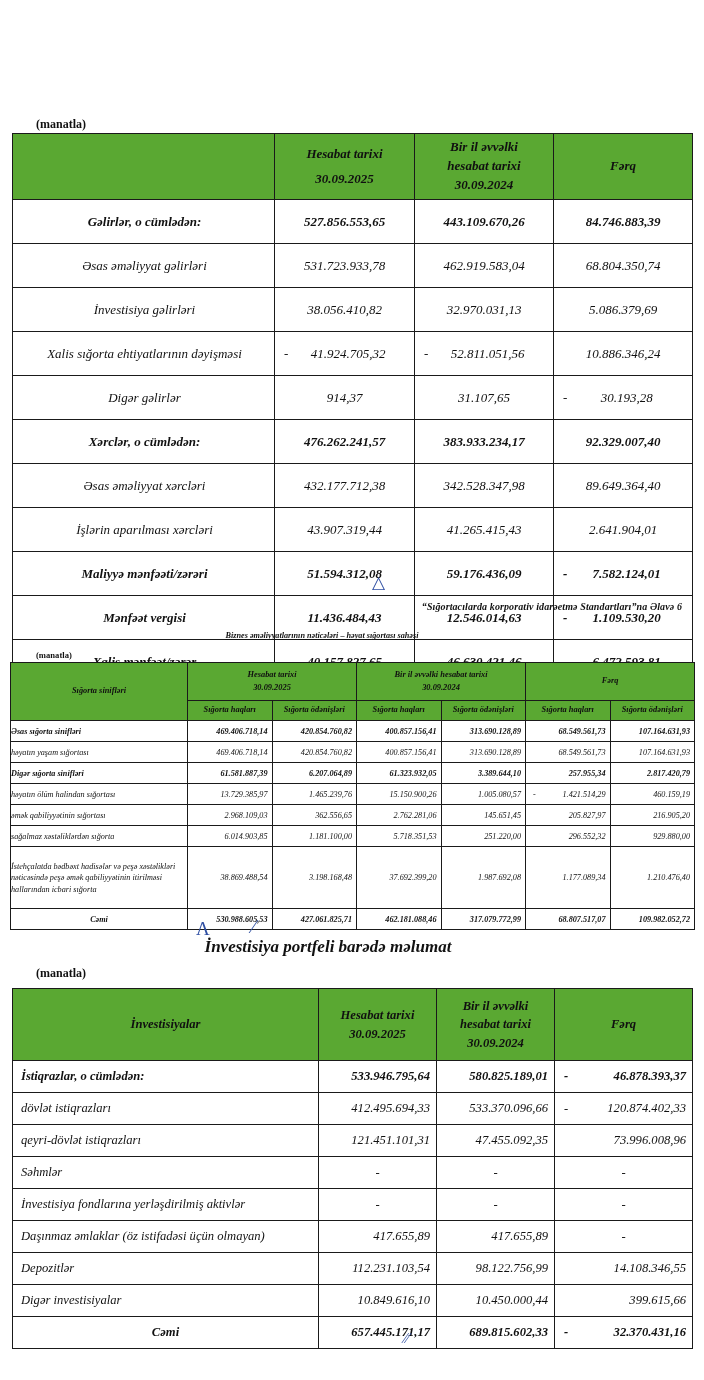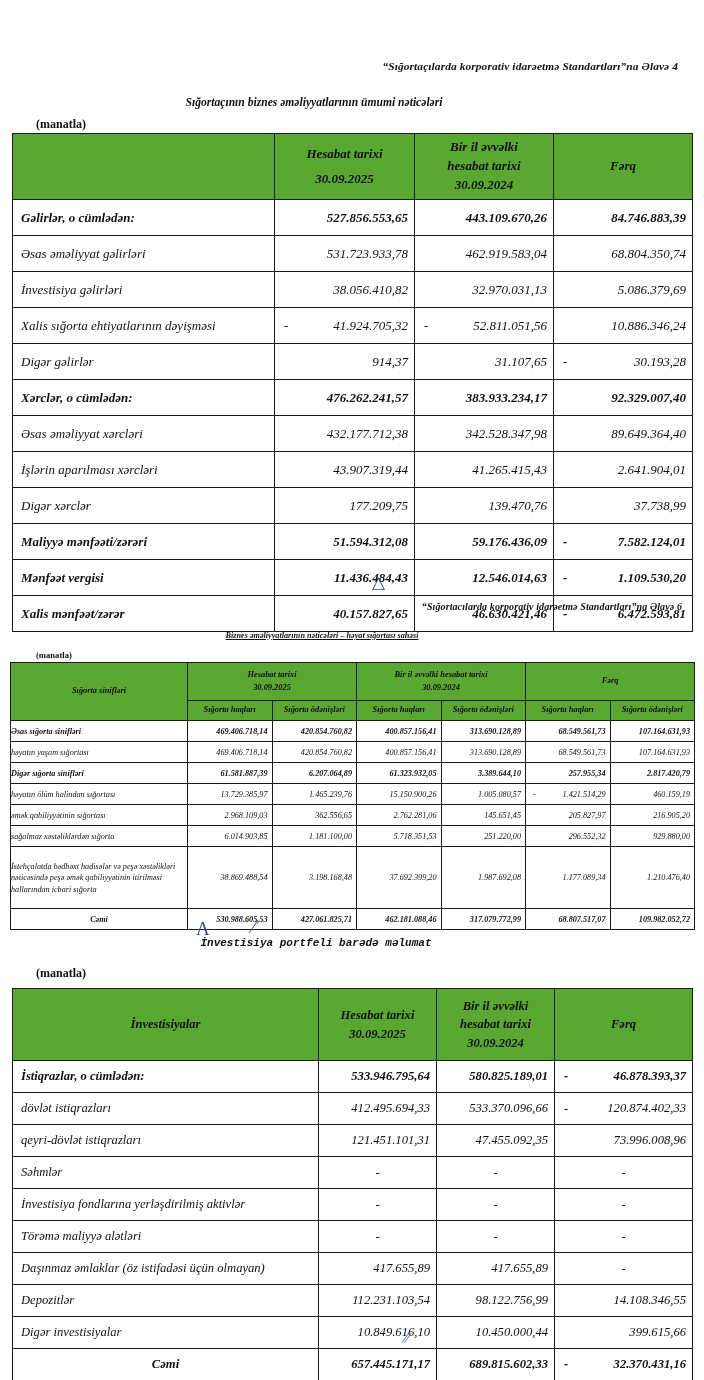--- a/index.html
+++ b/index.html
@@ -69,21 +69,21 @@
   .numwrap { overflow: hidden; }
 
   
   .t1-wrap { position: absolute; left: 12px; top: 133px; width: 680px; }
   .t1 { font-size: 12.6px; }
   .t1 col.c0 { width: 262px; }
   .t1 col.c1 { width: 140px; }
   .t1 col.c2 { width: 139px; }
   .t1 col.c3 { width: 139px; }
   .t1 thead th { height: 66px; font-size: 13px; padding: 2px 4px; }
-  .t1 tbody td { height: 36px; padding: 2px 6px; }
+  .t1 tbody td { height: 44px; padding: 2px 6px; text-align: center; }
   .t1 tbody td.lbl { padding-left: 8px; font-size: 13px; }
   .t1 tbody td.num { font-size: 13px; }
   .t1 .indent { padding-left: 18px; }
 
   
   .t2-wrap { position: absolute; left: 10px; top: 662px; width: 684px; }
   .t2 { font-size: 8.2px; }
   .t2 col.c0 { width: 177px; }
   .t2 col.cn { width: 84.5px; }
   .t2 thead th { padding: 1px 2px; font-size: 8.4px; }
@@ -113,23 +113,21 @@
     color: #2f4fa3;
     font-family: "Liberation Serif", serif;
     user-select: none;
   }
 </style>
 </head>
 <body>
 
 <div class="page">
 
-  <div class="doc-ref" style="position:absolute; left:0; top:60px; width:678px; font-size:11.4px;">“Sığortaçılarda korporativ idarəetmə Standartları”na Əlavə 4</div>
-
-  <div class="sec-title" style="position:absolute; left:0; top:96px; width:628px; font-size:11.6px;">Sığortaçının biznes əməliyyatlarının ümumi nəticələri</div>
+
 
   <div class="unit" style="position:absolute; left:0; top:117px; width:690px; font-size:12px;">(manatla)</div>
 
   <div class="t1-wrap">
     <table class="t1">
       <colgroup>
           <col class="c0">
           <col class="c1">
           <col class="c2">
           <col class="c3">
@@ -193,26 +191,20 @@
             <td class="num numwrap"><span>342.528.347,98</span></td>
             <td class="num numwrap"><span>89.649.364,40</span></td>
           </tr>
           <tr>
             <td class="lbl indent">İşlərin aparılması xərcləri</td>
             <td class="num numwrap"><span>43.907.319,44</span></td>
             <td class="num numwrap"><span>41.265.415,43</span></td>
             <td class="num numwrap"><span>2.641.904,01</span></td>
           </tr>
           <tr>
-            <td class="lbl indent">Digər xərclər</td>
-            <td class="num numwrap"><span>177.209,75</span></td>
-            <td class="num numwrap"><span>139.470,76</span></td>
-            <td class="num numwrap"><span>37.738,99</span></td>
-          </tr>
-          <tr>
             <td class="lbl bold">Maliyyə mənfəəti/zərəri</td>
             <td class="num numwrap bold"><span>51.594.312,08</span></td>
             <td class="num numwrap bold"><span>59.176.436,09</span></td>
             <td class="num numwrap bold"><span class="sign">-</span><span>7.582.124,01</span></td>
           </tr>
           <tr>
             <td class="lbl bold">Mənfəət vergisi</td>
             <td class="num numwrap bold"><span>11.436.484,43</span></td>
             <td class="num numwrap bold"><span>12.546.014,63</span></td>
             <td class="num numwrap bold"><span class="sign">-</span><span>1.109.530,20</span></td>
@@ -336,21 +328,21 @@
             <td class="num numwrap bold"><span>427.061.825,71</span></td>
             <td class="num numwrap bold"><span>462.181.088,46</span></td>
             <td class="num numwrap bold"><span>317.079.772,99</span></td>
             <td class="num numwrap bold"><span>68.807.517,07</span></td>
             <td class="num numwrap bold"><span>109.982.052,72</span></td>
           </tr>
         </tbody>
     </table>
   </div>
 
-  <div class="sec-title" style="position:absolute; left:0; top:937px; width:632px; font-size:11px;font-family:Liberation Mono, monospace;">İnvestisiya portfeli barədə məlumat</div>
+  <div class="sec-title" style="position:absolute; left:12px; top:937px; width:632px; font-size:17px;">İnvestisiya portfeli barədə məlumat</div>
 
   <div class="unit" style="position:absolute; left:0; top:966px; width:690px; font-size:12px;">(manatla)</div>
 
   <div class="t3-wrap">
     <table class="t3">
       <colgroup>
           <col class="c0">
           <col class="c1">
           <col class="c2">
           <col class="c3">
@@ -395,26 +387,20 @@
             <td class="ctr">-</td>
             <td class="ctr">-</td>
           </tr>
           <tr>
             <td class="lbl">İnvestisiya fondlarına yerləşdirilmiş aktivlər</td>
             <td class="ctr">-</td>
             <td class="ctr">-</td>
             <td class="ctr">-</td>
           </tr>
           <tr>
-            <td class="lbl">Törəmə maliyyə alətləri</td>
-            <td class="ctr">-</td>
-            <td class="ctr">-</td>
-            <td class="ctr">-</td>
-          </tr>
-          <tr>
             <td class="lbl">Daşınmaz əmlaklar (öz istifadəsi üçün olmayan)</td>
             <td class="num numwrap"><span>417.655,89</span></td>
             <td class="num numwrap"><span>417.655,89</span></td>
             <td class="ctr">-</td>
           </tr>
           <tr>
             <td class="lbl">Depozitlər</td>
             <td class="num numwrap"><span>112.231.103,54</span></td>
             <td class="num numwrap"><span>98.122.756,99</span></td>
             <td class="num numwrap"><span>14.108.346,55</span></td>

